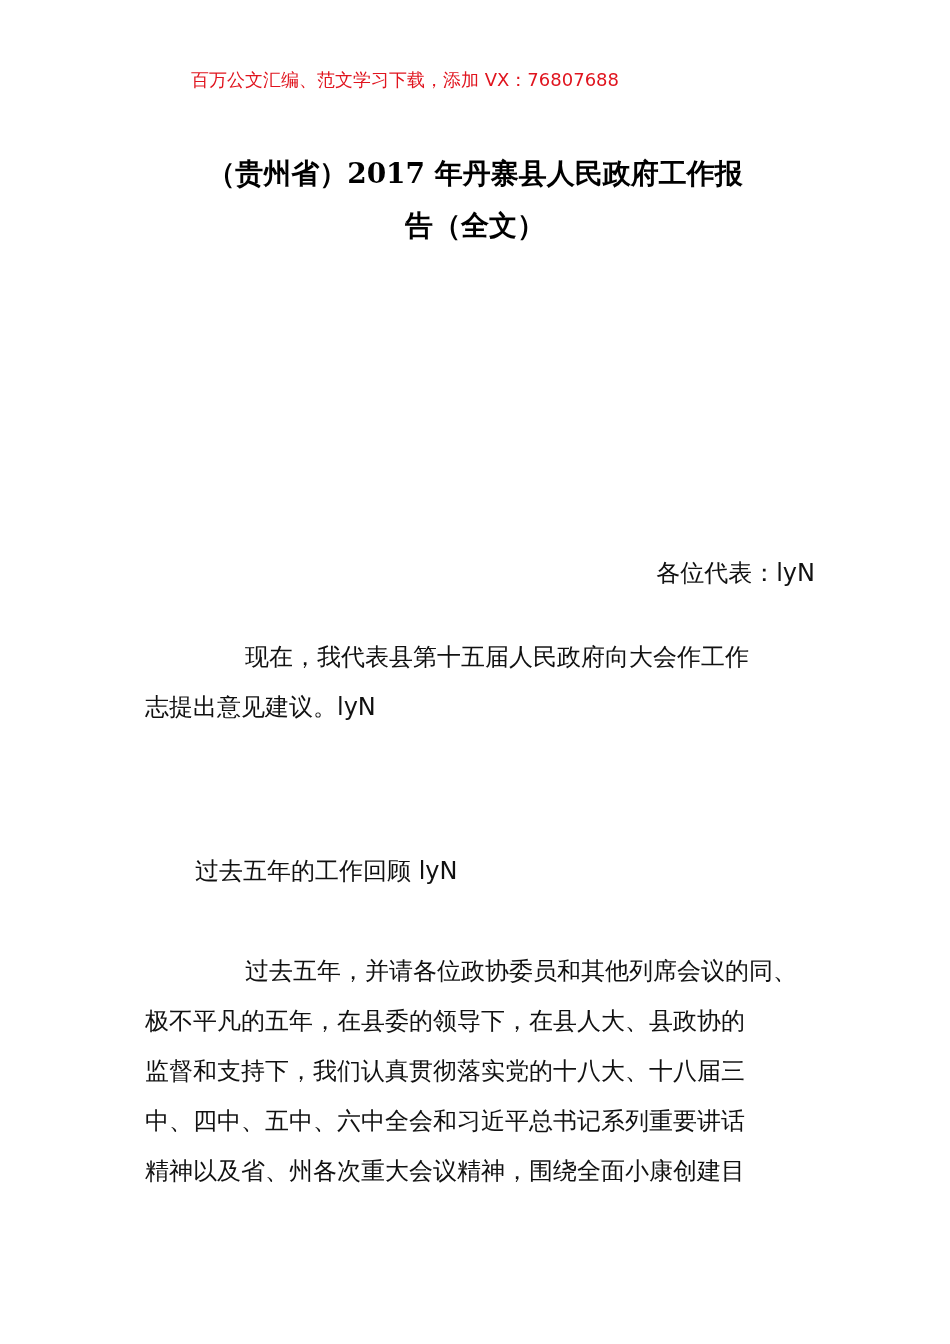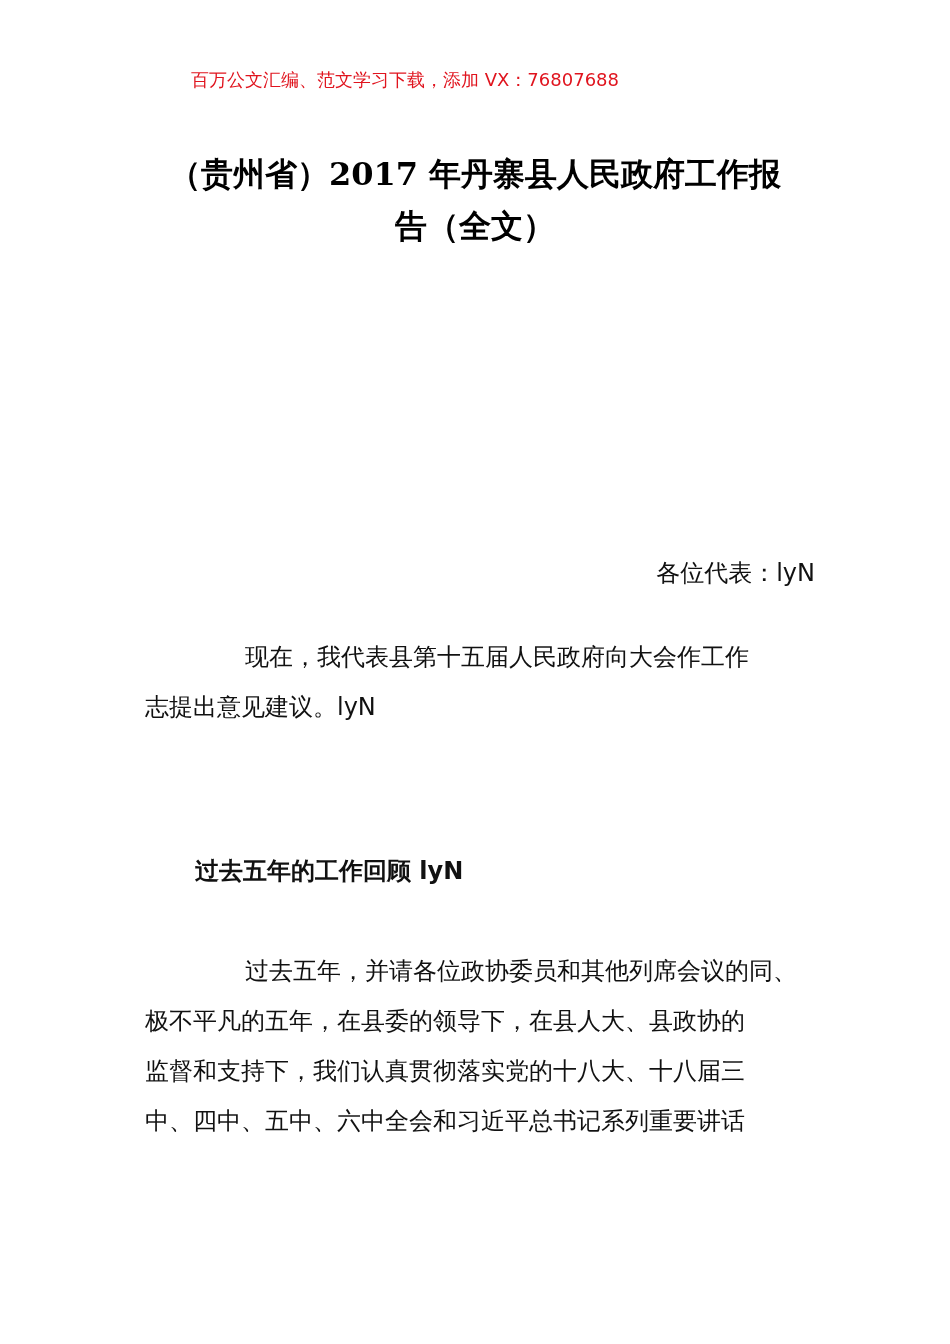--- a/index.html
+++ b/index.html
@@ -2,25 +2,25 @@
 <html><head>
   <meta charset="utf-8">
   <style>
     html, body { margin: 0; padding: 0; background: #ffffff; }
     body { width: 950px; height: 1344px; position: relative; overflow: hidden;
       font-family: "DejaVu Sans", "Liberation Sans", sans-serif; color: #111; }
     .banner { position: absolute; top: 68px; left: 0; width: 810px; text-align: center;
       font-size: 18px; color: #e0141e; letter-spacing: 0px; }
     .title { position: absolute; top: 148px; left: 120px; width: 710px; text-align: center;
       font-family: "DejaVu Serif", "Liberation Serif", serif; font-weight: bold;
-      font-size: 32px; line-height: 52px; color: #000; }
+      font-size: 28px; line-height: 52px; color: #000; }
     .para { position: absolute; left: 145px; width: 670px; font-size: 24px; line-height: 50px; color: #111; }
     .l { display: block; white-space: nowrap; }
     .i1 { padding-left: 100px; }
-    .i2 { padding-left: 50px; font-weight: bold; }
+    .i2 { padding-left: 50px; }
   </style>
 </head>
 <body>
 
 <div class="banner">百万公文汇编、范文学习下载，添加 VX：76807688</div>
 
 <div class="title">
   <span class="l">（贵州省）2017 年丹寨县人民政府工作报</span>
   <span class="l">告（全文）</span>
 </div>
@@ -36,13 +36,14 @@
 
 <div class="para" style="top:846px;">
   <span class="l i2">过去五年的工作回顾 lyN</span>
 </div>
 
 <div class="para" style="top:946px;">
   <span class="l i1">过去五年，并请各位政协委员和其他列席会议的同、</span>
   <span class="l">极不平凡的五年，在县委的领导下，在县人大、县政协的</span>
   <span class="l">监督和支持下，我们认真贯彻落实党的十八大、十八届三</span>
   <span class="l">中、四中、五中、六中全会和习近平总书记系列重要讲话</span>
+  <span class="l">精神以及省、州各次重大会议精神，围绕全面小康创建目</span>
 </div>
 
 </body></html>

